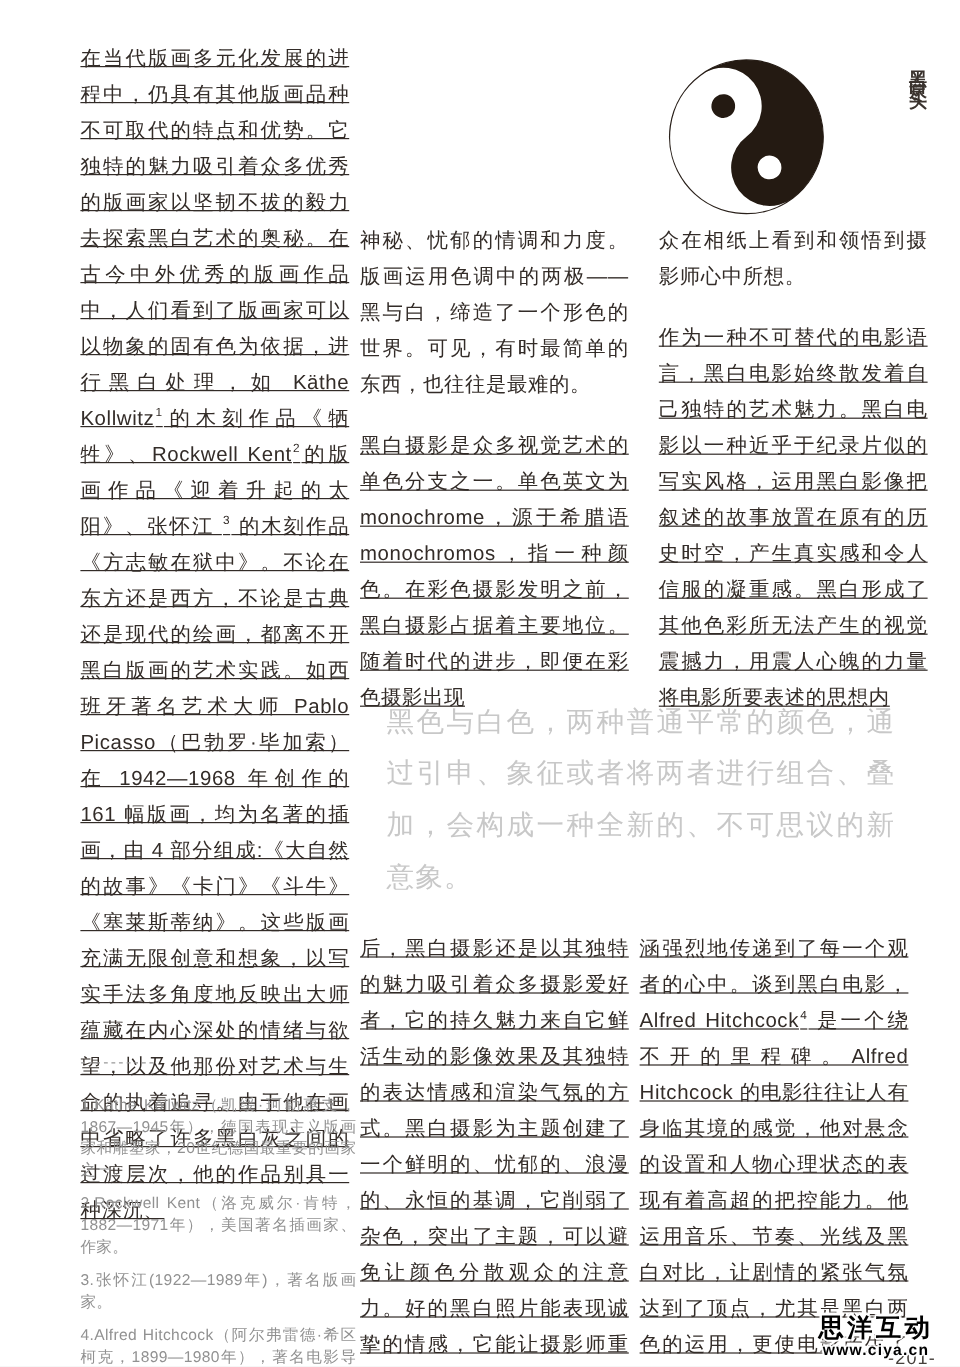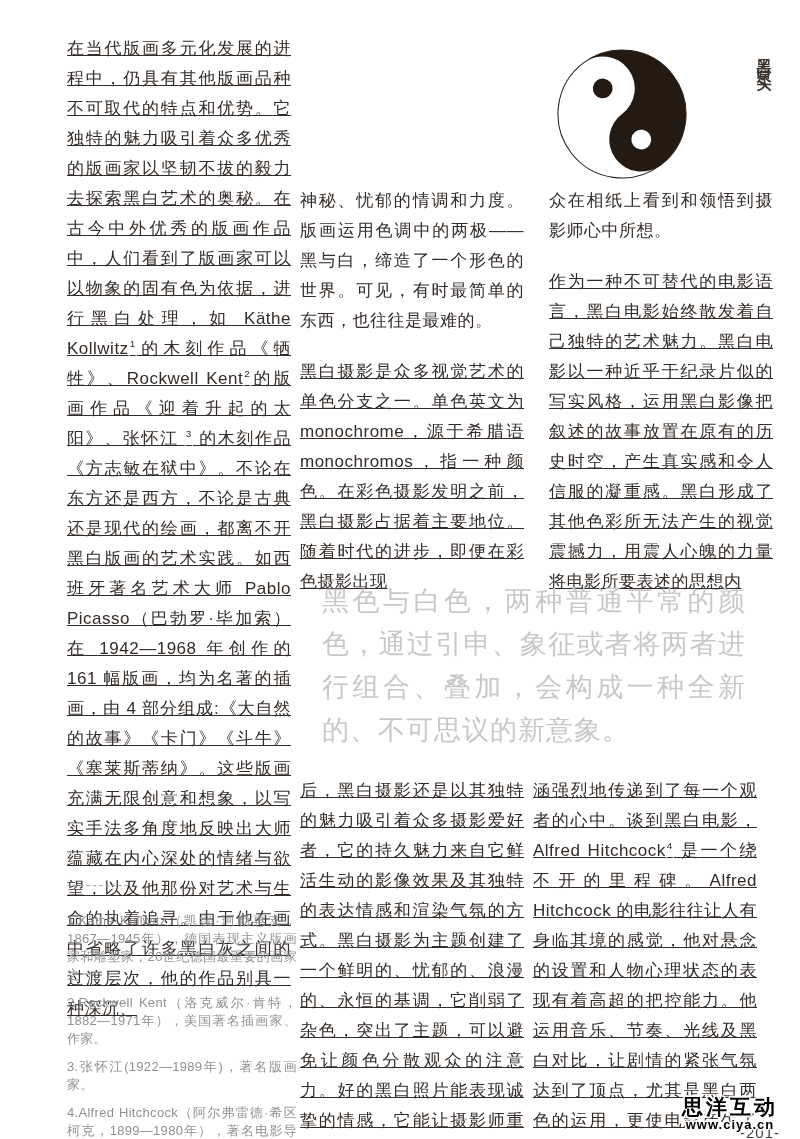--- a/index.html
+++ b/index.html
@@ -26,21 +26,21 @@
   .col p:last-child{margin-bottom:0;text-decoration:underline;}
   sup{font-size:0.58em;vertical-align:super;line-height:0;margin:0 1px;}
   .col-left{left:67px;top:34px;}
   .col-mid-top{left:300px;top:186px;}
   .col-right-top{left:549px;top:186px;}
   .col-mid-bottom{left:300px;top:776px;}
   .col-right-bottom{left:533px;top:776px;}
   .pull-quote{
     position:absolute;
     left:322px;top:580px;width:424px;
-    font-size:27px;line-height:43px;
+    font-size:23px;line-height:43px;
     letter-spacing:1px;
     color:#c8c8c8;
     text-align:justify;
     text-justify:inter-character;
   }
   .side-title{
     position:absolute;
     left:754px;top:46px;
     writing-mode:vertical-rl;
     font-size:15px;

